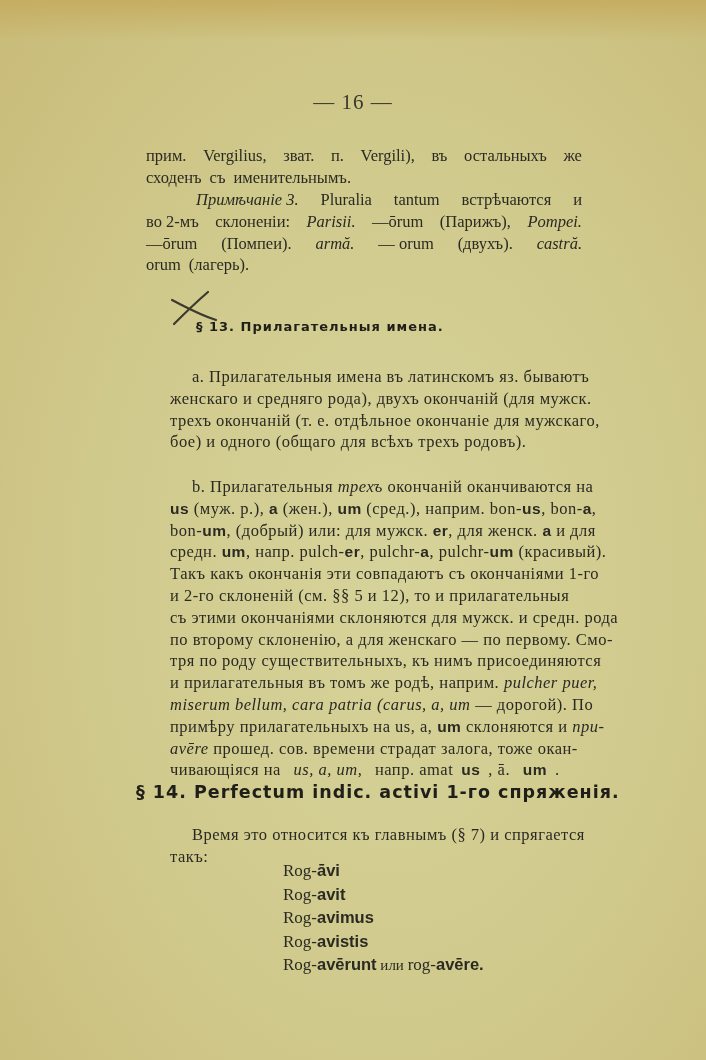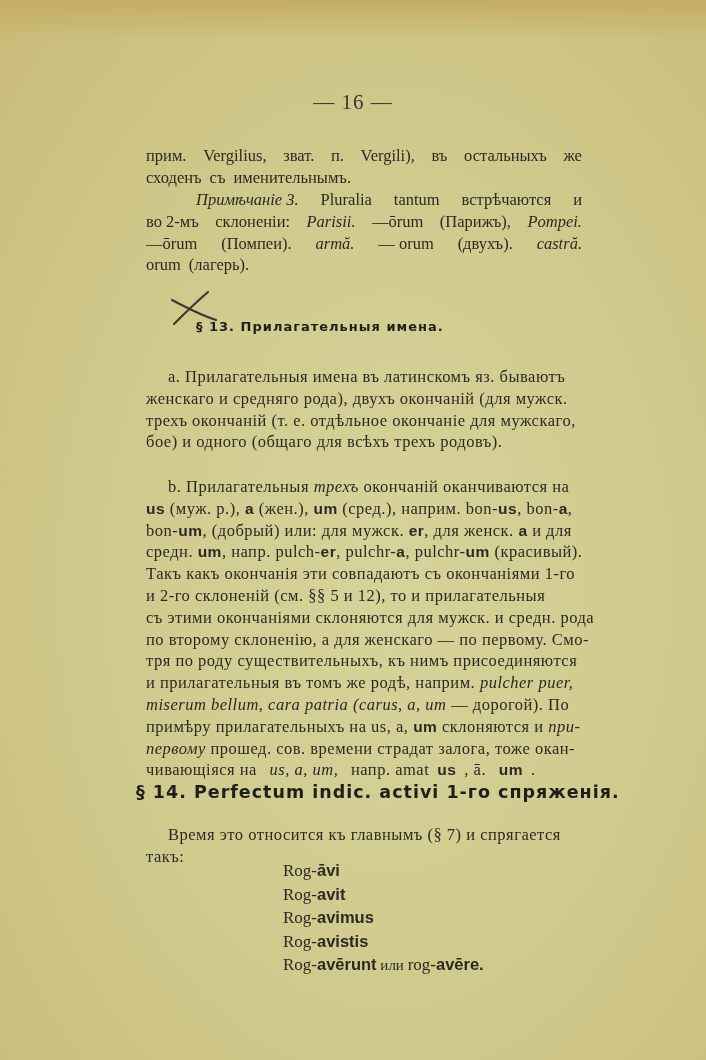--- a/index.html
+++ b/index.html
@@ -14,21 +14,21 @@
   .topband { position:absolute; left:0; top:0; width:706px; height:40px;
     background: linear-gradient(#c6ad62, rgba(208,200,140,0)); }
   .pagenum { position: absolute; top: 90px; left: 0; width: 706px; text-align: center;
     font-size: 21px; letter-spacing: 1px; color: #3a382e; }
   .text { position: absolute; left: 146px; width: 436px; font-size: 16.5px; line-height: 21.8px; }
   .line { white-space: nowrap; display: flex; justify-content: space-between; }
   .line.last { justify-content: flex-start; gap: 8px; }
   .line.indent { padding-left: 50px; align-items: center; }
   .b { font-family: "Liberation Sans", "DejaVu Sans", sans-serif; font-weight: bold; font-size: 15.5px; }
   .i { font-style: italic; }
-  .sp { letter-spacing: 0.5px; }
+  .sp { letter-spacing: 0.5px; margin-left: 24px; }
   .heading { position: absolute; font-family: "DejaVu Sans", sans-serif; font-weight: bold;
     font-size: 13px; letter-spacing: 1px; white-space: nowrap; color: #1f1e18; }
   .mark { position: absolute; }
   .conj { position: absolute; left: 283px; top: 859px; font-size: 17px; line-height: 22.5px; }
   .conj .row { white-space: nowrap; }
 </style>
 </head>
 <body>
 
 <div class="page">
@@ -103,21 +103,21 @@
       <div class="line" style="justify-content: flex-start; white-space: pre;"><span>bon-</span><span class="b">um</span><span>, (добрый) или: для мужск. </span><span class="b">er</span><span>, для женск. </span><span class="b">a</span><span> и для</span></div>
       <div class="line" style="justify-content: flex-start; white-space: pre;"><span>средн. </span><span class="b">um</span><span>, напр. pulch-</span><span class="b">er</span><span>, pulchr-</span><span class="b">a</span><span>, pulchr-</span><span class="b">um</span><span> (красивый).</span></div>
       <div class="line" style="justify-content: flex-start; white-space: pre;"><span>Такъ какъ окончанія эти совпадаютъ съ окончаніями 1-го</span></div>
       <div class="line" style="justify-content: flex-start; white-space: pre;"><span>и 2-го склоненій (см. §§ 5 и 12), то и прилагательныя</span></div>
       <div class="line" style="justify-content: flex-start; white-space: pre;"><span>съ этими окончаніями склоняются для мужск. и средн. рода</span></div>
       <div class="line" style="justify-content: flex-start; white-space: pre;"><span>по второму склоненію, а для женскаго — по первому. Смо-</span></div>
       <div class="line" style="justify-content: flex-start; white-space: pre;"><span>тря по роду существительныхъ, къ нимъ присоединяются</span></div>
       <div class="line" style="justify-content: flex-start; white-space: pre;"><span>и прилагательныя въ томъ же родѣ, наприм. </span><span class="i">pulcher puer,</span></div>
       <div class="line" style="justify-content: flex-start; white-space: pre;"><span class="i">miserum bellum, cara patria (carus, a, um</span><span> — дорогой). По</span></div>
       <div class="line" style="justify-content: flex-start; white-space: pre;"><span>примѣру прилагательныхъ на us, a, </span><span class="b">um</span><span> склоняются и </span><span class="i">при-</span></div>
-      <div class="line" style="justify-content: flex-start; white-space: pre;"><span class="i">первому</span><span> прошед. сов. времени страдат залога, тоже окан-</span></div>
+      <div class="line" style="justify-content: flex-start; white-space: pre;"><span class="i">avēre</span><span> прошед. сов. времени страдат залога, тоже окан-</span></div>
       <div class="line last" style="justify-content: flex-start; white-space: pre;"><span>чивающіяся на </span><span class="i">us, a, um,</span><span> напр. amat</span><span class="b">us</span><span>, ā. </span><span class="b">um</span><span>.</span></div>
     </div>
 
   <div class="heading" style="left:136px; top:782px; font-size:17.5px;">§ 14. Perfectum indic. activi 1-го спряженія.</div>
 
   <div class="text sp" style="top:824px;">
     <div class="line" style="padding-left:22px;">Время это относится къ главнымъ (§ 7) и спрягается</div>
     <div class="line last">такъ:</div>
   </div>
 

